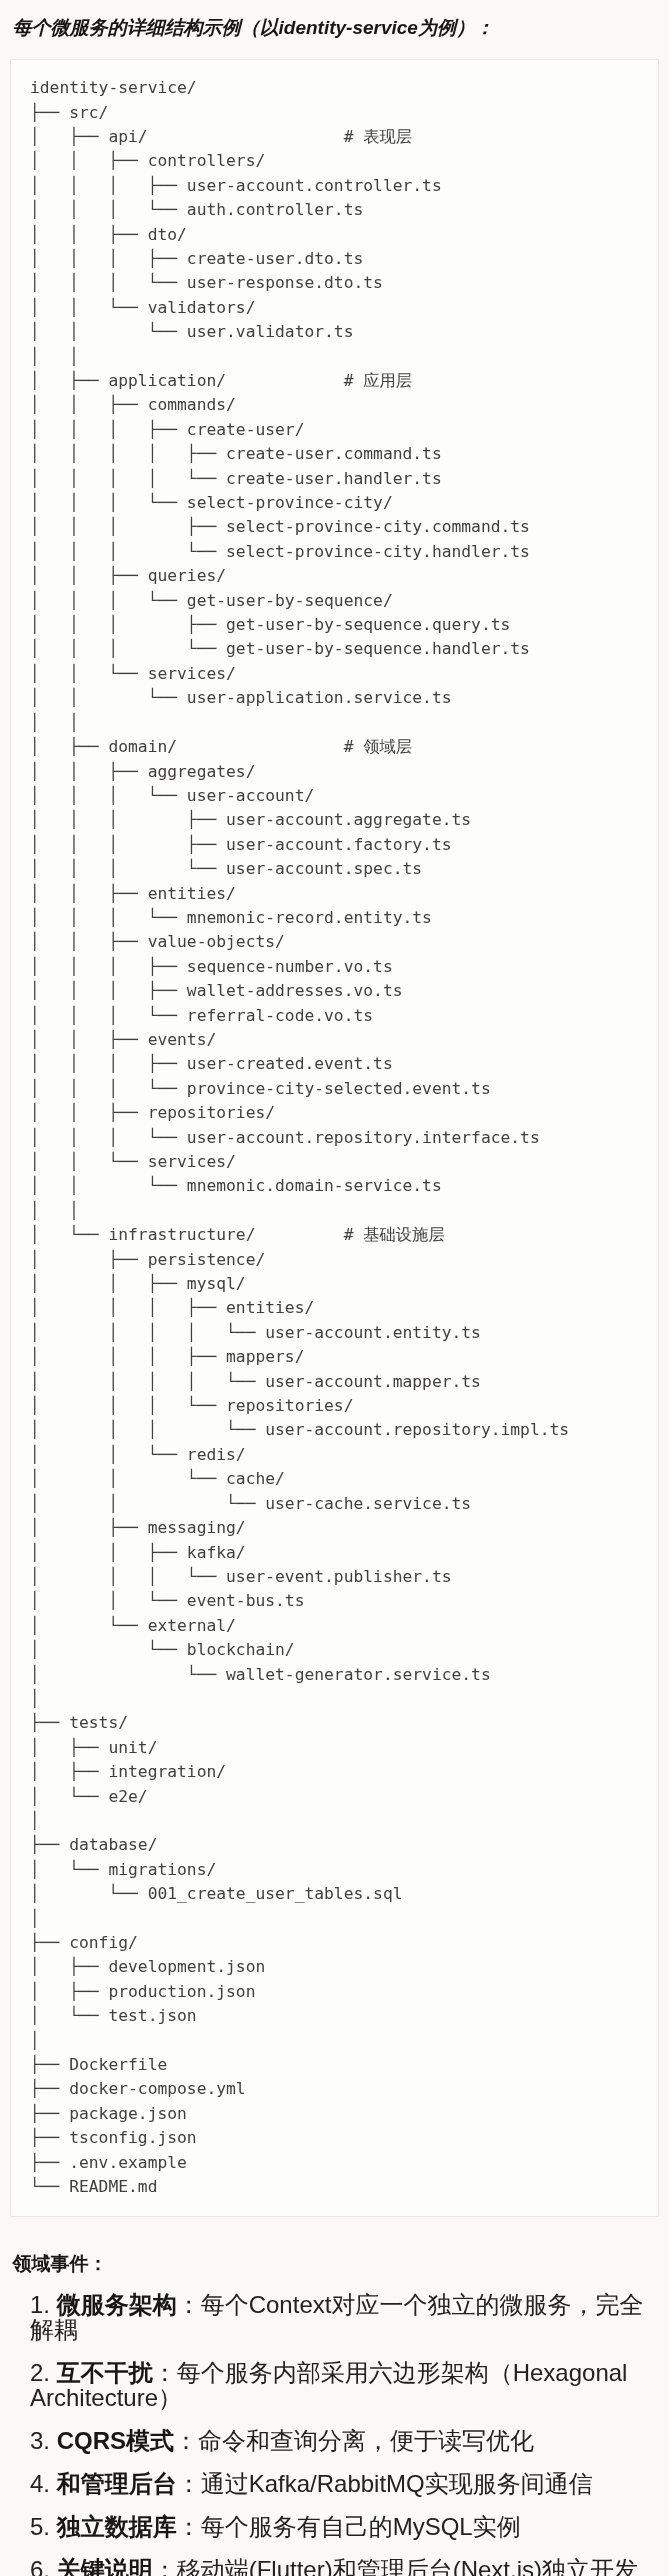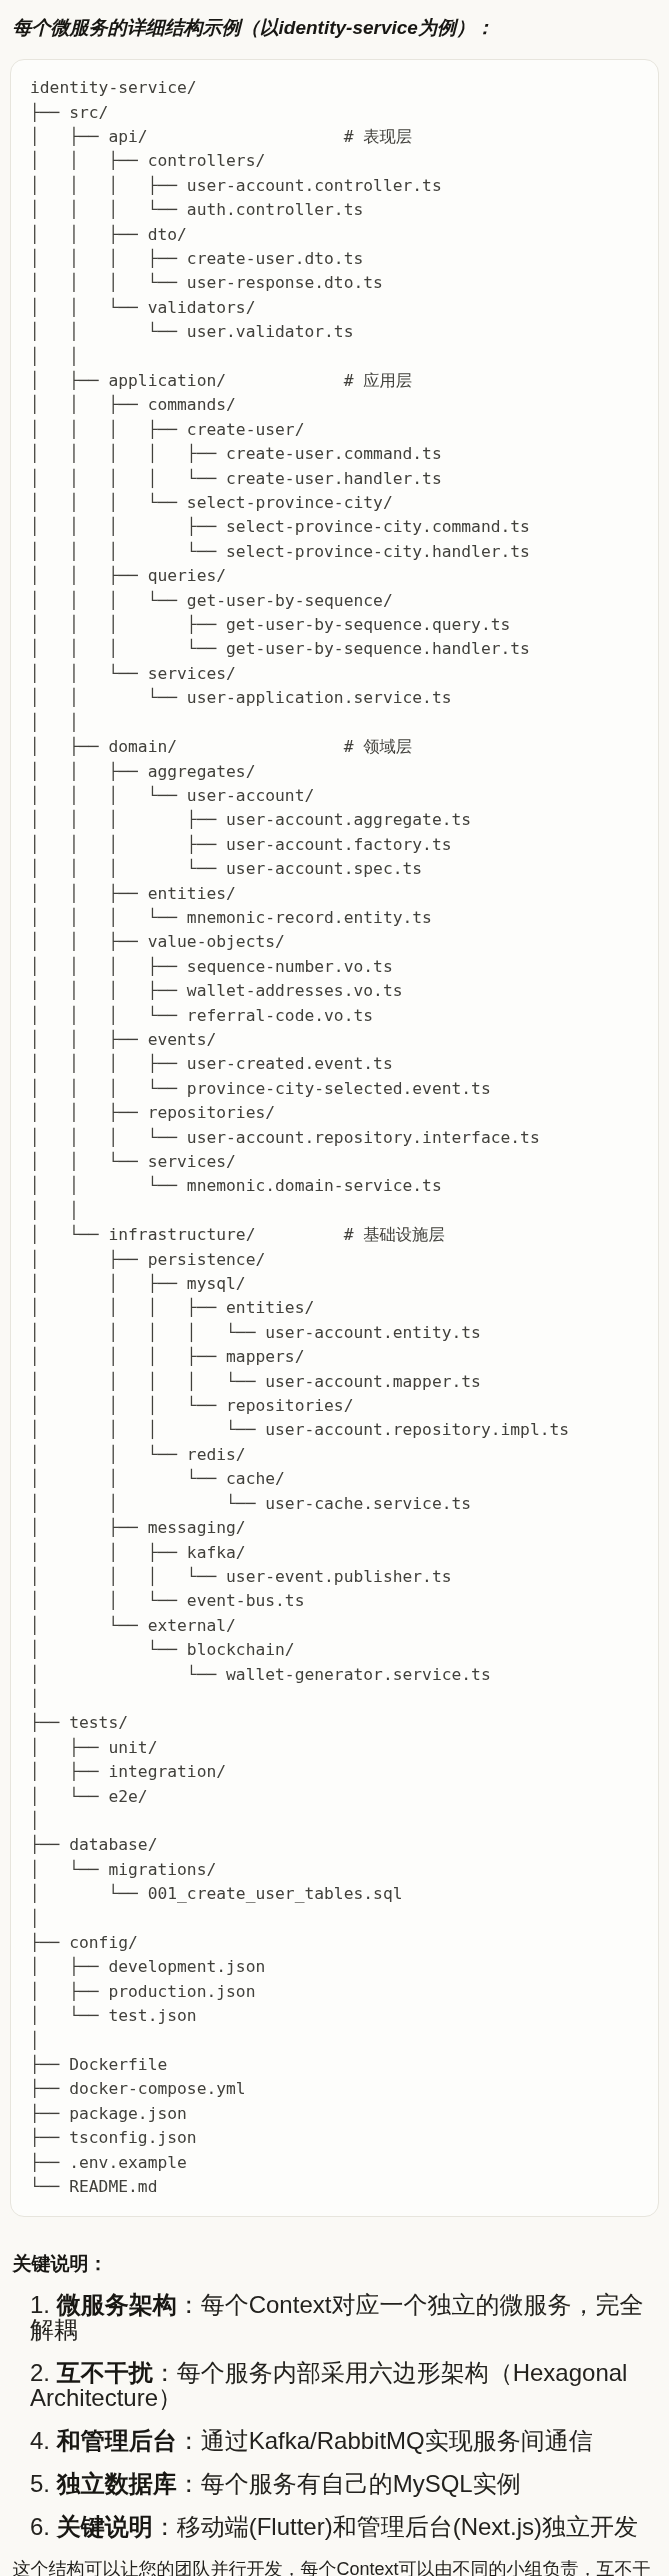--- a/index.html
+++ b/index.html
@@ -18,21 +18,21 @@
     font-weight:700;
     color:#181713;
     line-height:1.45;
     padding:0 2.5px;
     font-style:italic;
   }
   .code-block {
     margin-top:17.5px;
     background:#FDFDFB;
     border:0.6px solid #E7E5DD;
-    border-radius:14px;
+    border-radius:2px;
     padding:16.3px 19px;
   }
   pre.tree {
     font-family:"DejaVu Sans Mono",monospace;
     font-size:16.3px;
     line-height:24.4px;
     color:#41403B;
     white-space:pre;
   }
   .notes-heading {
@@ -150,25 +150,26 @@
 │   └── test.json
 │
 ├── Dockerfile
 ├── docker-compose.yml
 ├── package.json
 ├── tsconfig.json
 ├── .env.example
 └── README.md</pre>
   </div>
 
-  <p class="notes-heading">关键说明：</p>
+  <p class="notes-heading">领域事件：</p>
 
   <div class="notes-list" id="notes-list">
       <div class="note-item">1. <strong>微服务架构</strong>：每个Context对应一个独立的微服务，完全解耦</div>
       <div class="note-item">2. <strong>互不干扰</strong>：每个服务内部采用六边形架构（Hexagonal Architecture）</div>
+      <div class="note-item">3. <strong>CQRS模式</strong>：命令和查询分离，便于读写优化</div>
       <div class="note-item">4. <strong>和管理后台</strong>：通过Kafka/RabbitMQ实现服务间通信</div>
       <div class="note-item">5. <strong>独立数据库</strong>：每个服务有自己的MySQL实例</div>
       <div class="note-item">6. <strong>关键说明</strong>：移动端(Flutter)和管理后台(Next.js)独立开发</div>
     </div>
 
   <p class="closing">这个结构可以让您的团队并行开发，每个Context可以由不同的小组负责，互不干扰。</p>
 
 </div>
 
 

